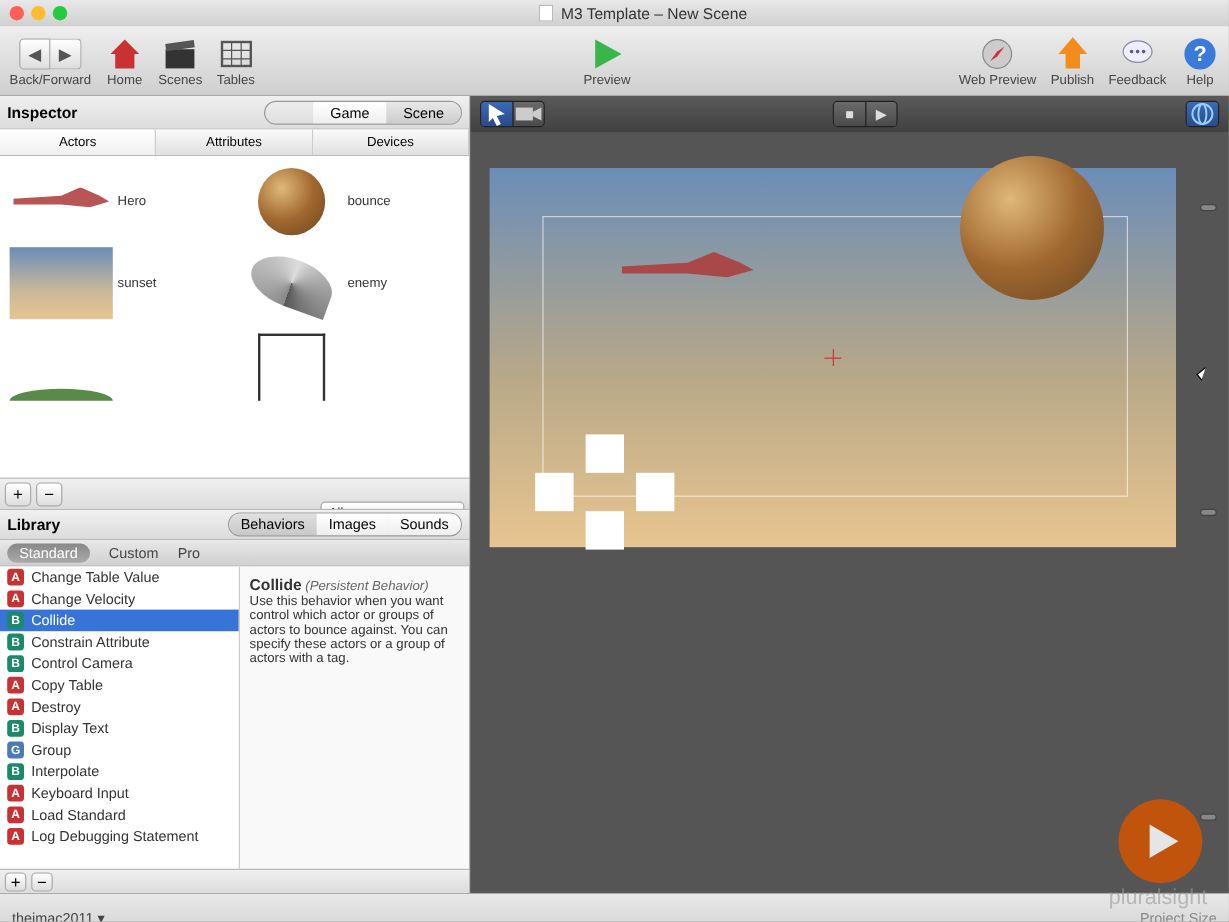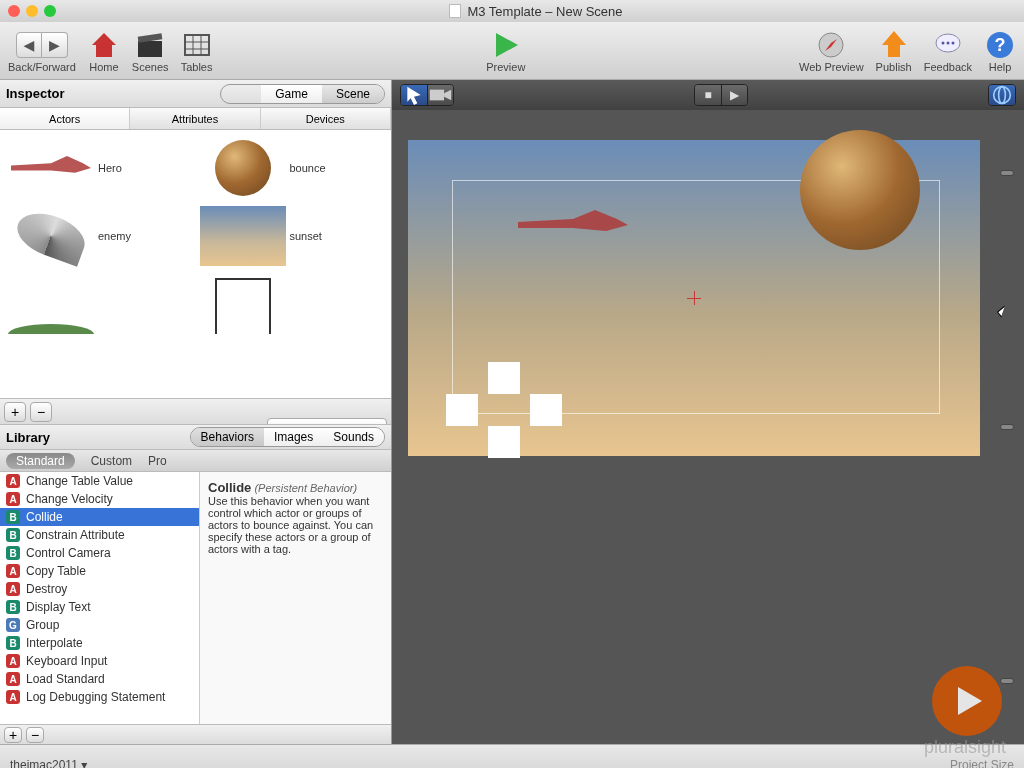--- a/index.html
+++ b/index.html
@@ -252,29 +252,29 @@
           <span>Hero</span>
         </div>
         <div class="actor-cell">
           <div class="actor-thumb">
               <div class="actor-planet"></div>
             </div>
           <span>bounce</span>
         </div>
         <div class="actor-cell">
           <div class="actor-thumb">
+              <div class="actor-sunset"></div>
+            </div>
+          <span>sunset</span>
+        </div>
+        <div class="actor-cell">
+          <div class="actor-thumb">
               <div class="actor-enemy"></div>
             </div>
           <span>enemy</span>
-        </div>
-        <div class="actor-cell">
-          <div class="actor-thumb">
-              <div class="actor-sunset"></div>
-            </div>
-          <span>sunset</span>
         </div>
         <div class="actor-cell">
           <div class="actor-thumb" style="align-items:flex-end;">
               <div class="actor-grass"></div>
             </div>
         </div>
         <div class="actor-cell">
           <div class="actor-thumb" style="align-items:flex-end;">
               <div class="actor-box"></div>
             </div>

